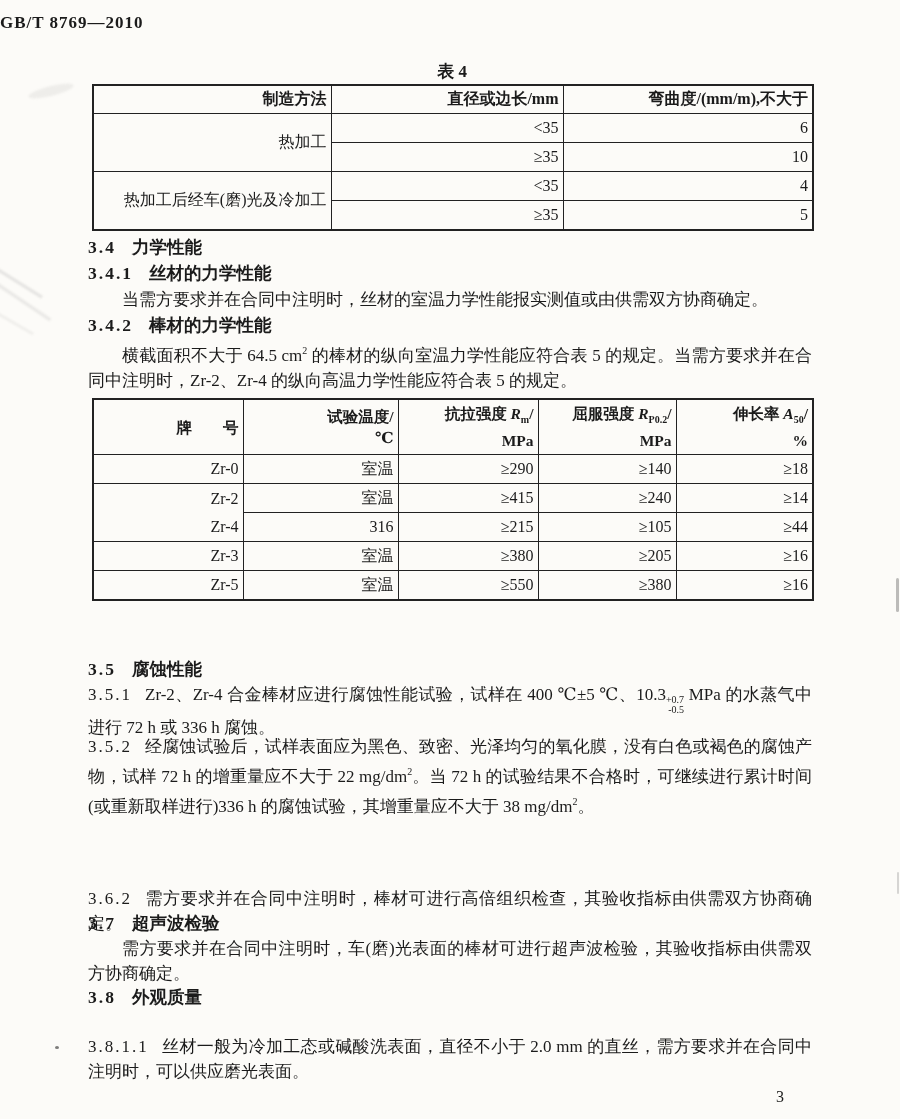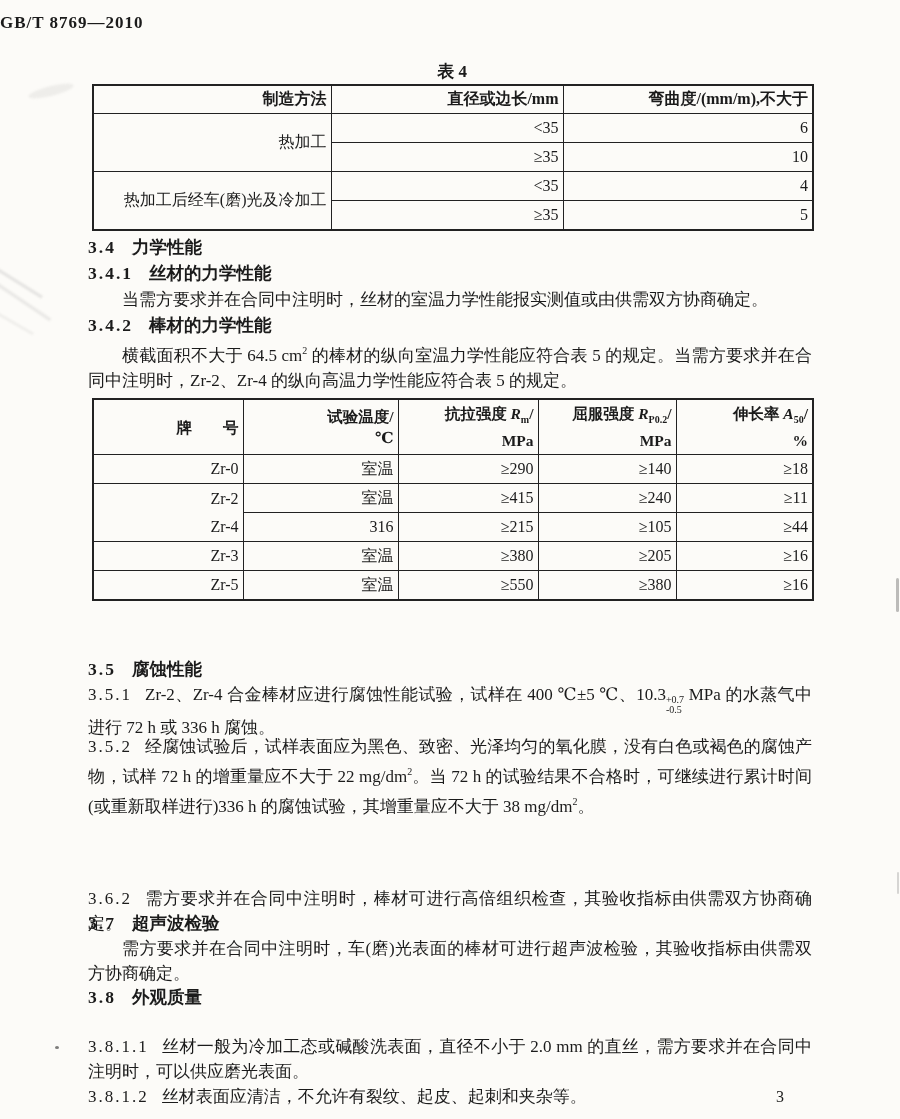--- a/index.html
+++ b/index.html
@@ -63,20 +63,21 @@
     font-size:17px; line-height:25px;
     text-align:justify;
     margin:0;
   }
   .para .num { margin-right:13px; letter-spacing:2px; white-space:nowrap; }
   .indent { text-indent:2em; }
   .tol {
     display:inline-flex; flex-direction:column;
     font-size:10px; line-height:10px; vertical-align:-3px;
     letter-spacing:0;
+    align-items:flex-end;
   }
   .page-number { position:absolute; top:1088px; left:776px; font-size:16px; }
 </style>
 </head>
 <body>
 
 <div class="page">
 
   <div class="art art-smudge1"></div>
   <div class="art art-streak1"></div>
@@ -176,21 +177,21 @@
         <td>≥18</td>
       </tr>
       <tr>
         <td rowspan="2" class="merged">
           <div>Zr-2</div>
           <div>Zr-4</div>
         </td>
         <td>室温</td>
         <td>≥415</td>
         <td>≥240</td>
-        <td>≥11</td>
+        <td>≥14</td>
       </tr>
       <tr>
         <td>316</td>
         <td>≥215</td>
         <td>≥105</td>
         <td>≥44</td>
       </tr>
       <tr>
         <td>Zr-3</td>
         <td>室温</td>
@@ -230,19 +231,16 @@
     <span class="num">3.7</span><span>超声波检验</span>
   </div>
   <p class="para indent" style="top:936px">需方要求并在合同中注明时，车(磨)光表面的棒材可进行超声波检验，其验收指标由供需双方协商确定。</p>
 
   <div class="hd" style="top:986px">
     <span class="num">3.8</span><span>外观质量</span>
   </div>
   <p class="para" style="top:1034px">
     <span class="num">3.8.1.1</span><span>丝材一般为冷加工态或碱酸洗表面，直径不小于 2.0 mm 的直丝，需方要求并在合同中注明时，可以供应磨光表面。</span>
   </p>
-  <p class="para" style="top:1084px">
-    <span class="num">3.8.1.2</span><span>丝材表面应清洁，不允许有裂纹、起皮、起刺和夹杂等。</span>
-  </p>
 
   <div class="page-number">3</div>
 
 </div>
 
 </body></html>

